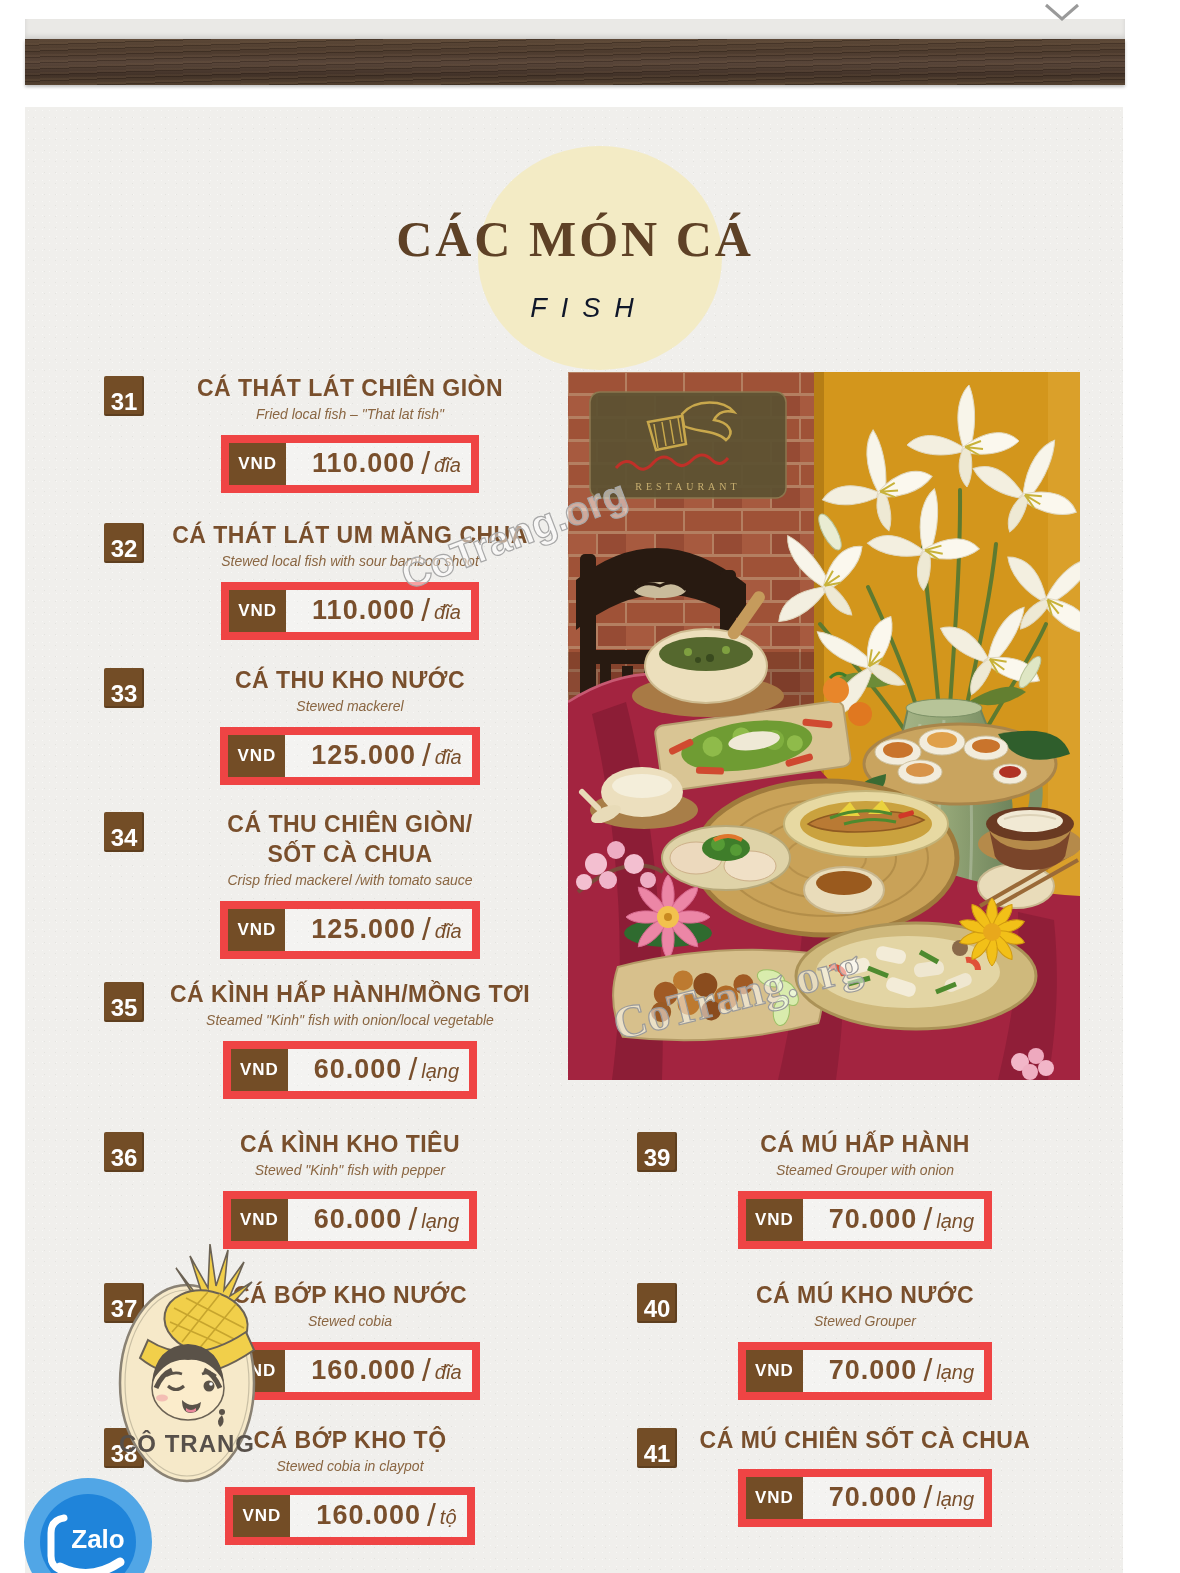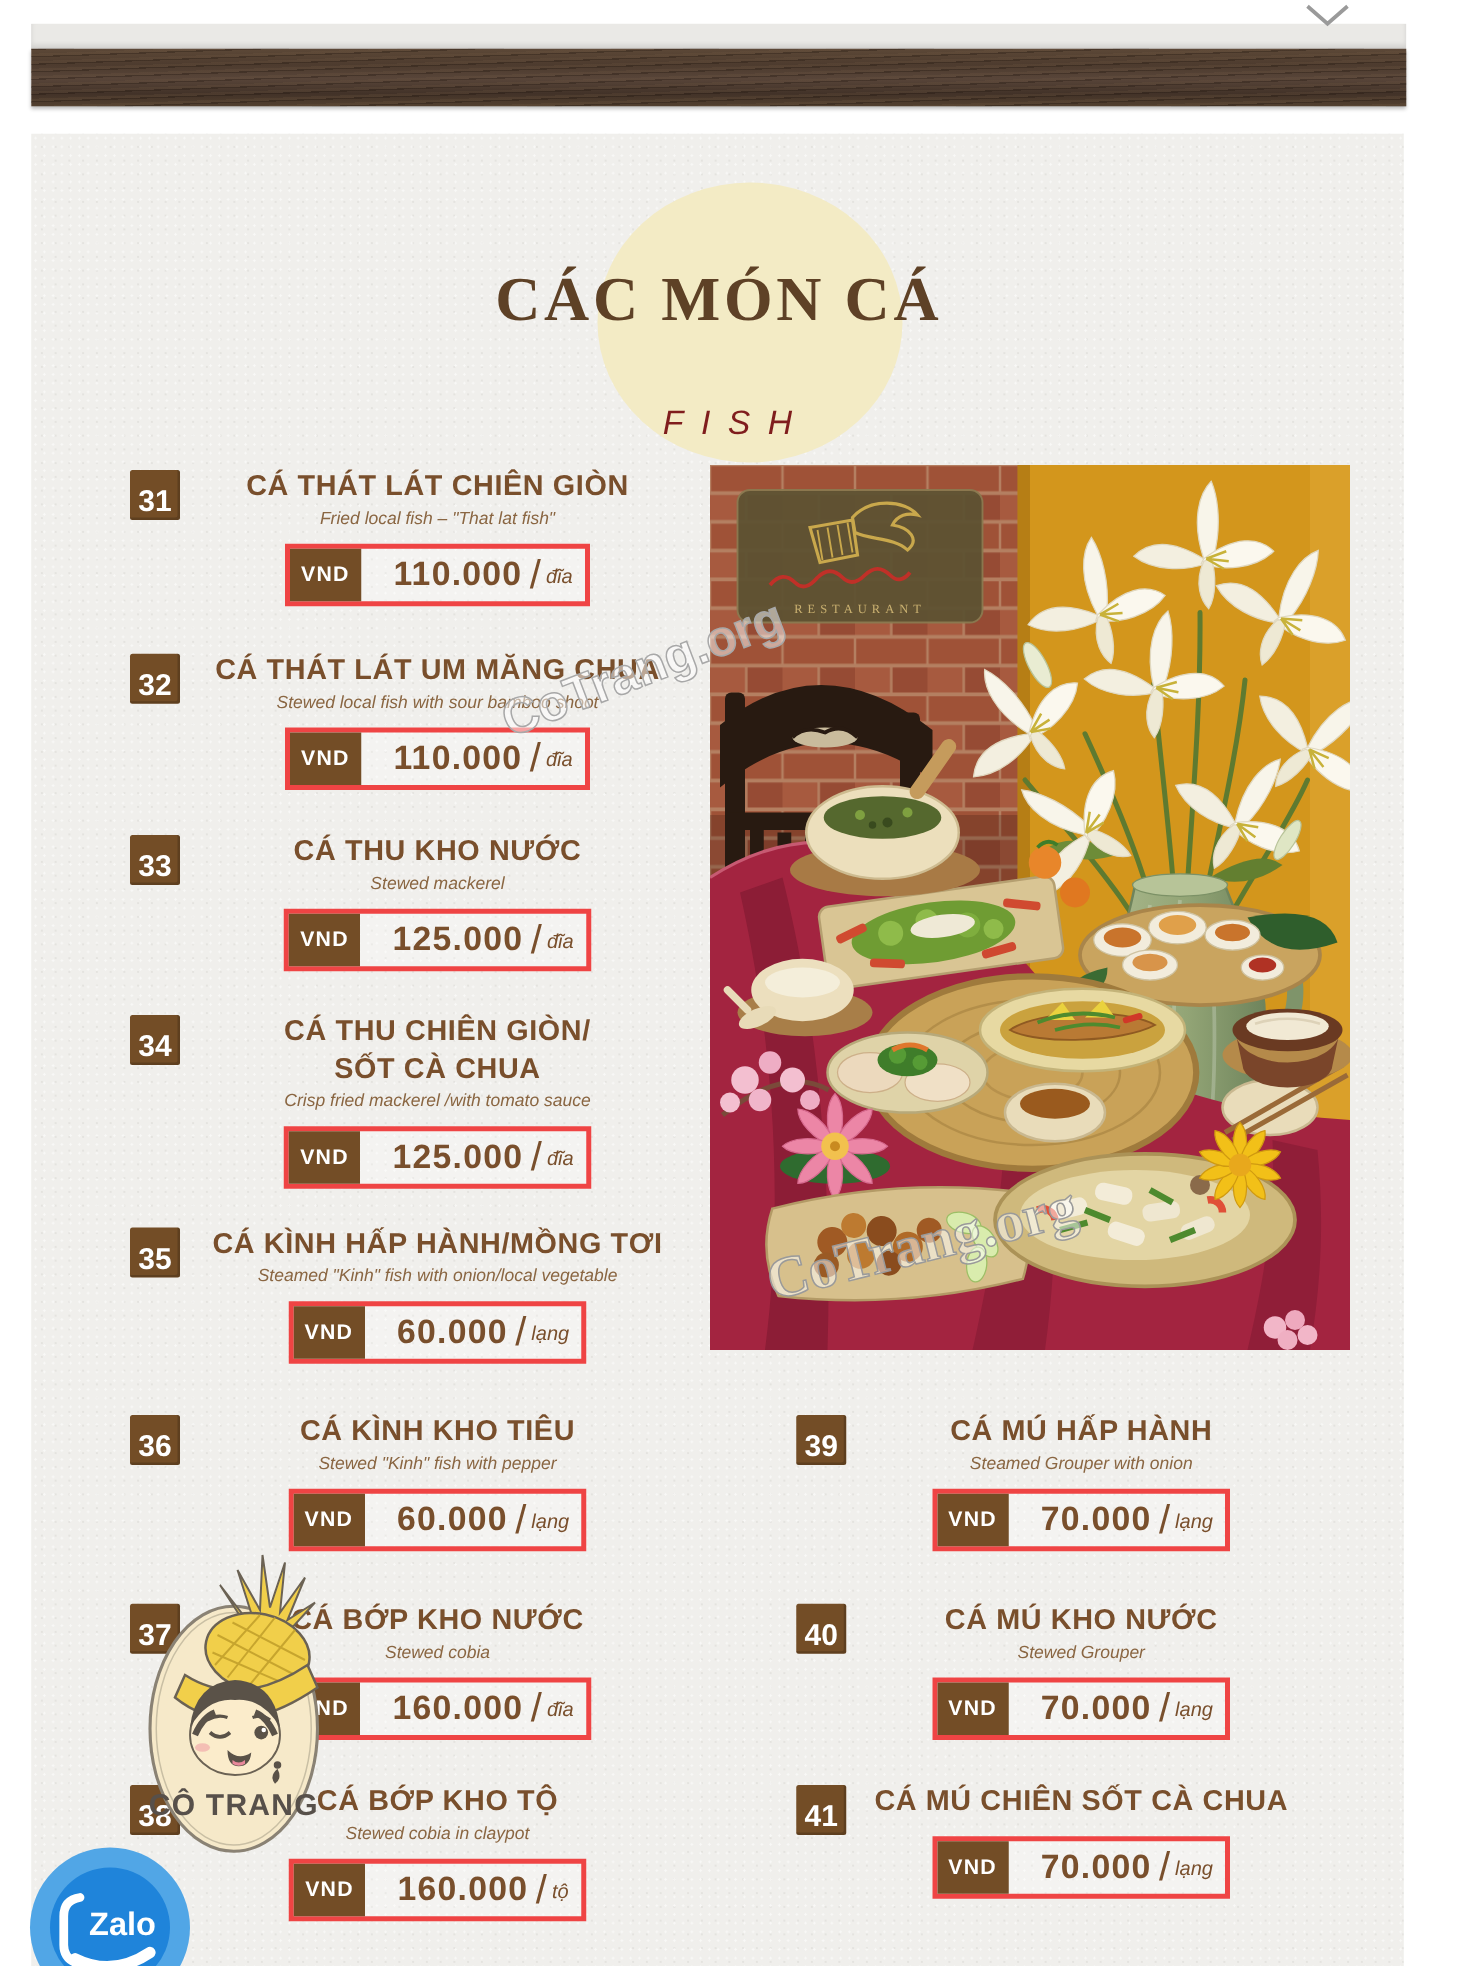--- a/index.html
+++ b/index.html
@@ -20,40 +20,40 @@
       radial-gradient(rgba(255,255,255,0.55) 0.8px, transparent 0.9px),
       radial-gradient(rgba(185,183,177,0.22) 0.8px, transparent 0.9px);
     background-size:7px 7px, 11px 11px;background-position:0 0,3px 5px;z-index:1;}
   
   .title-circle{position:absolute;left:478px;top:146px;width:244px;height:224px;border-radius:50%;
                 background:#f3ebc5;z-index:2;}
   .page-title{position:absolute;left:175px;top:210px;width:800px;text-align:center;z-index:3;
               font-family:"Liberation Serif", serif;font-weight:bold;font-size:50px;
               letter-spacing:3px;color:#5e4126;}
   .page-subtitle{position:absolute;left:189px;top:293px;width:800px;text-align:center;z-index:3;
-              font-size:27px;font-style:italic;letter-spacing:14px;color:#7f1d1d;margin-top:30px;}
+              font-size:27px;font-style:italic;letter-spacing:14px;color:#0f172a;}
   
   .menu-item{position:absolute;width:480px;text-align:center;z-index:3;}
   .col-left{left:110px;}
   .col-right{left:625px;}
   .num-badge{position:absolute;top:2px;width:40px;height:40px;background:#734d26;color:#fff;
              font-size:24px;font-weight:bold;display:flex;align-items:flex-end;justify-content:center;
              border-radius:2px;box-shadow:inset -2px -2px 0 rgba(0,0,0,0.18);}
   .col-left .num-badge{left:-6px;}
   .col-right .num-badge{left:12px;}
   .item-name{font-size:23px;font-weight:bold;color:#794f2c;letter-spacing:0.5px;line-height:1.3;}
   .name-line{display:block;}
   .item-desc{margin-top:2px;font-size:14px;font-style:italic;color:#8a6642;}
   .price-badge{display:inline-flex;align-items:center;margin-top:13px;height:42px;
-               border:4px solid #ef4444;background:rgba(255,255,255,0.25);}
+               border:8px solid #ef4444;background:rgba(255,255,255,0.25);}
   .vnd{background:#734d26;color:#fff;font-weight:bold;font-size:17px;padding:0 9px;height:100%;
        display:flex;align-items:center;letter-spacing:1px;}
   .amount{font-size:27px;font-weight:bold;color:#794f2c;padding:0 6px 0 12px;letter-spacing:1px;margin-left:14px;}
   .slash{font-size:32px;font-weight:normal;color:#794f2c;margin:0 2px 0 0;}
-  .unit{font-size:16px;font-style:italic;color:#794f2c;padding:4px 10px 0 2px;}
+  .unit{font-size:20px;font-style:italic;color:#794f2c;padding:4px 10px 0 2px;}
   
   .photo{position:absolute;left:568px;top:372px;width:512px;height:708px;z-index:2;font-family:Liberation Serif, serif;}
   
   .watermark-a{position:absolute;left:390px;top:462px;z-index:6;}
   
   .brand-sticker{position:absolute;left:112px;top:1238px;z-index:5;}
   
   .zalo-button{position:absolute;left:20px;top:1472px;z-index:9;cursor:pointer;}
 </style>
 </head>

